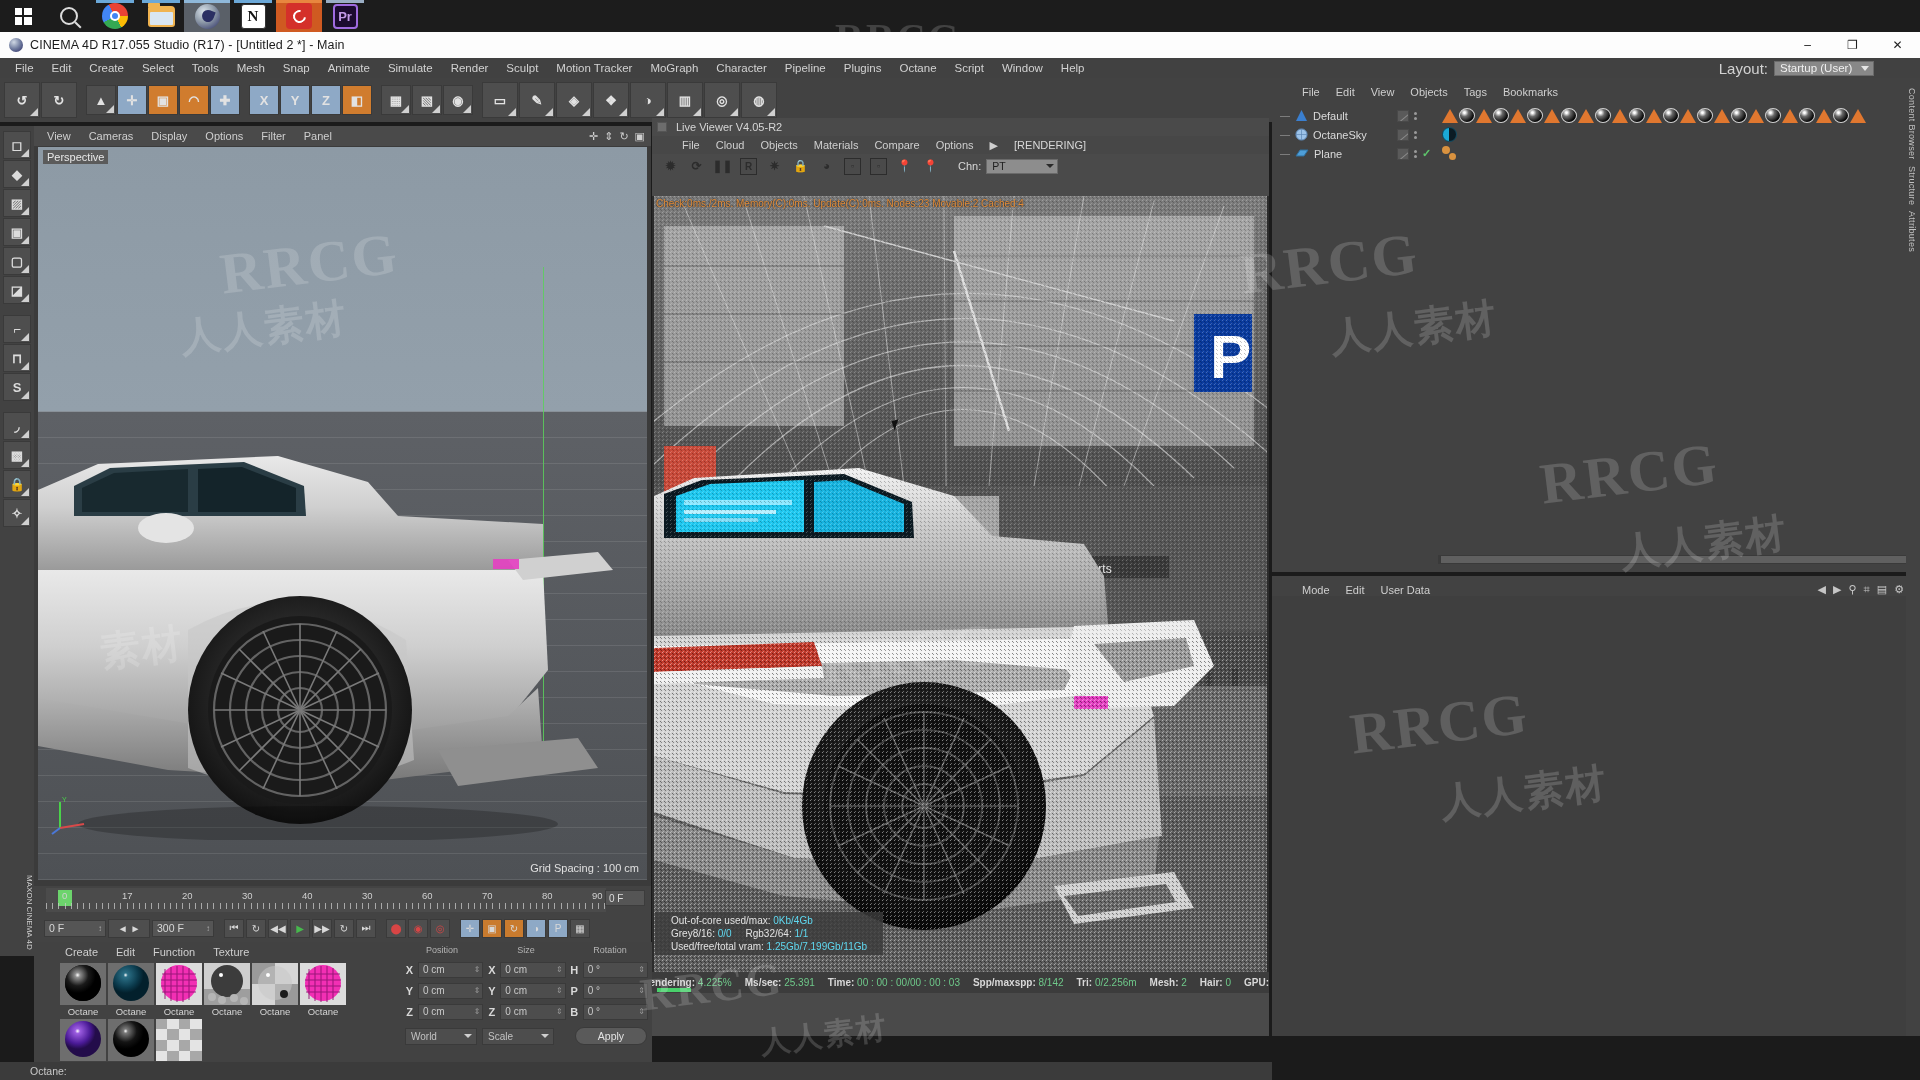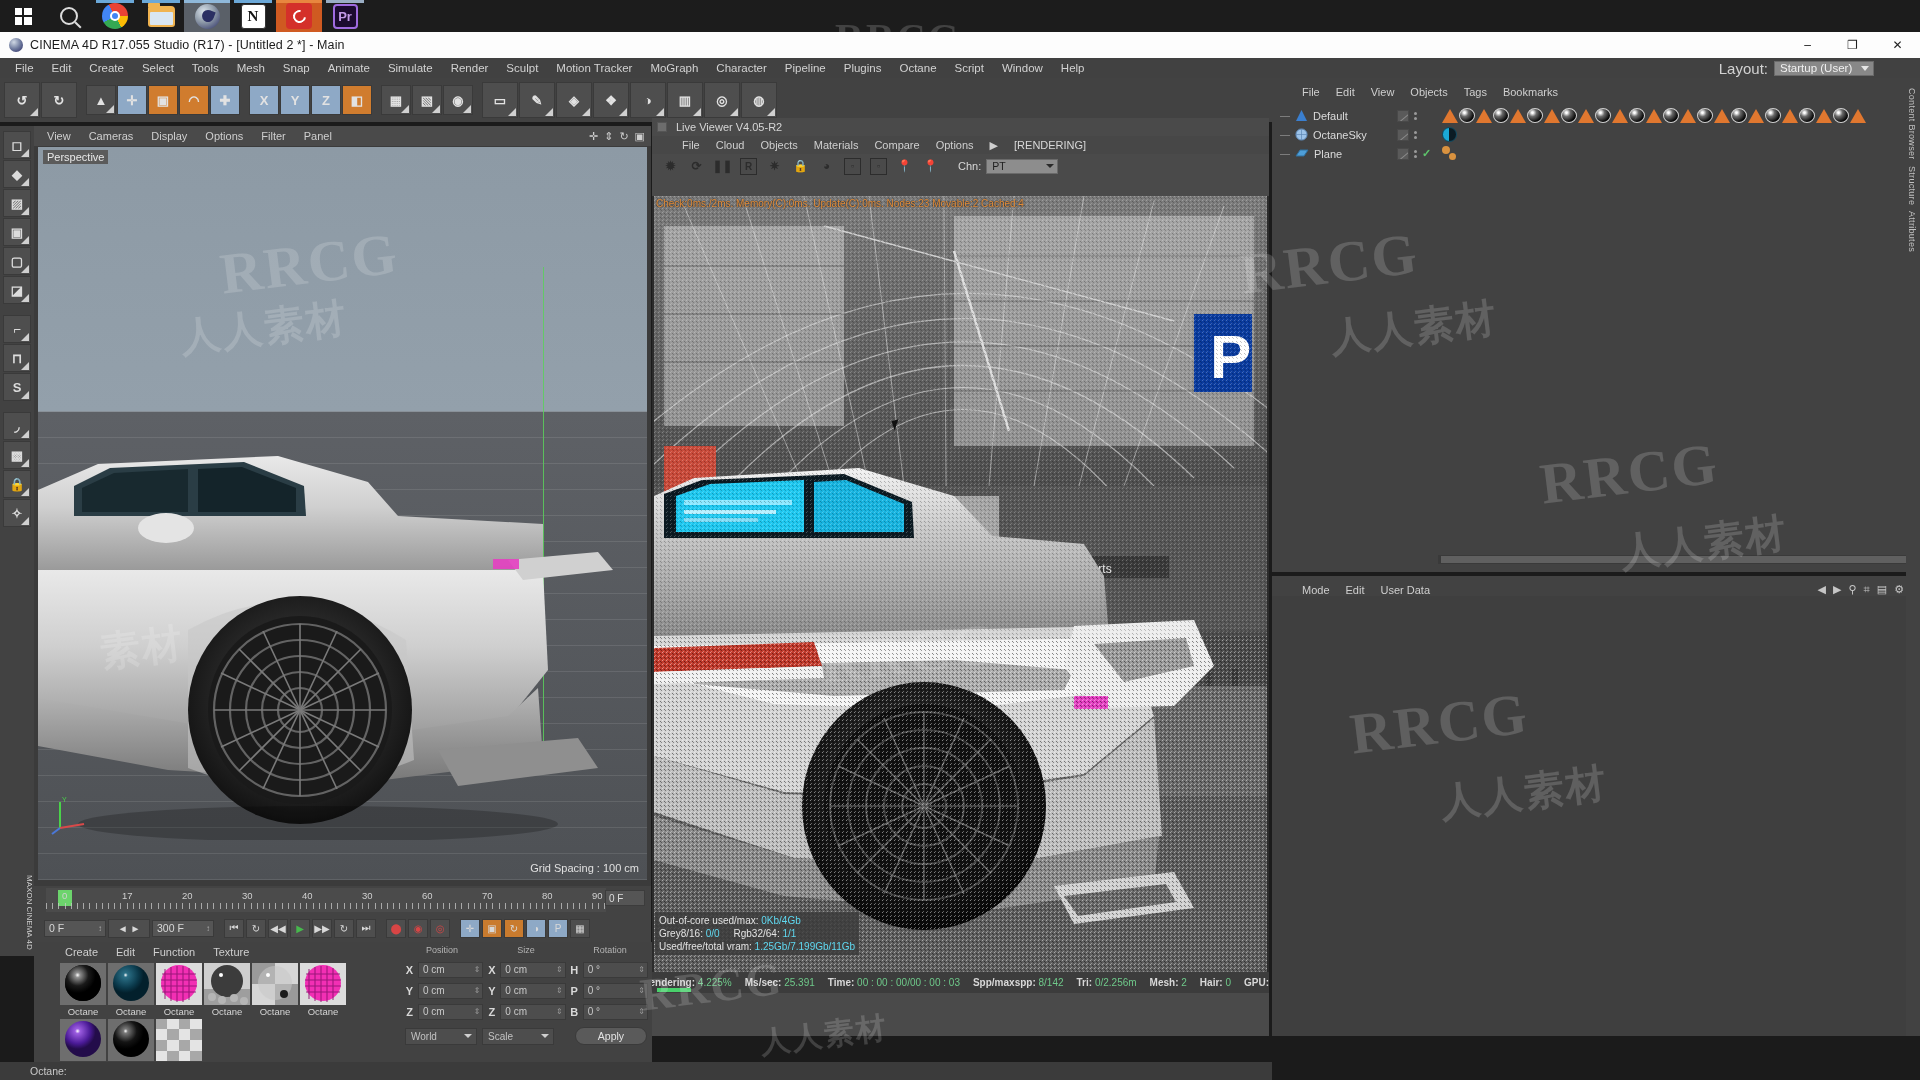--- a/index.html
+++ b/index.html
@@ -154,21 +154,21 @@
   .lv-toolbar { height:24px; background:#4a4a4a; display:flex; align-items:center; padding-left:10px; gap:9px; }
   .lvt { width:17px; height:17px; display:flex; align-items:center; justify-content:center; color:#2c2c2c; font-size:12px; font-weight:bold; }
   .chnbox { margin-left:10px; display:flex; align-items:center; gap:5px; }
   .chnbox .lbl { font-size:11px; color:#d8d8d8; }
   .chnsel { width:72px; height:15px; background:#8d8d8d; color:#1f1f1f; font-size:10.5px; display:flex; align-items:center; padding-left:5px; position:relative; border:1px solid #6a6a6a; }
   .chnsel .arrow { position:absolute; right:3px; border-left:4px solid transparent; border-right:4px solid transparent; border-top:4px solid #2a2a2a; }
 
   .lv-render { position:absolute; left:0; top:78px; width:617px; height:797px; background:#2b2b2b; overflow:hidden; }
   .render-img { position:absolute; left:2px; top:0; width:613px; height:797px; }
   .lv-overlay-top { position:absolute; left:4px; top:2px; font-size:10px; color:#e08c3a; white-space:nowrap; text-shadow:0 0 2px #000; }
-  .lv-tooltip { position:absolute; left:3px; bottom:38px; background:rgba(58,58,58,.82); padding:2px 4px; }
+  .lv-tooltip { position:absolute; left:3px; bottom:38px; background:rgba(58,58,58,.82); padding:2px 16px; }
   .lv-tooltip div { font-size:10px; color:#e2e2e2; line-height:13px; white-space:nowrap; }
   .lv-tooltip .v { color:#5fd8f0; }
   .lv-status { position:absolute; left:0; bottom:0; width:617px; height:21px; background:#3c3c3c; display:flex; align-items:center; gap:13px; padding-left:5px;justify-content:flex-end; }
   .lv-status span { font-size:10px; color:#d8d8d8; white-space:nowrap; }
   .lv-status .v { color:#6fc98a; }
   .lv-progress { position:absolute; left:5px; bottom:1px; width:34px; height:4px; background:#49d06b; }
 
   
   .objmgr { position:absolute; left:1272px; top:82px; width:640px; height:490px; background:#424242; }
   .om-menu { height:20px; display:flex; align-items:center; padding-left:22px; }

